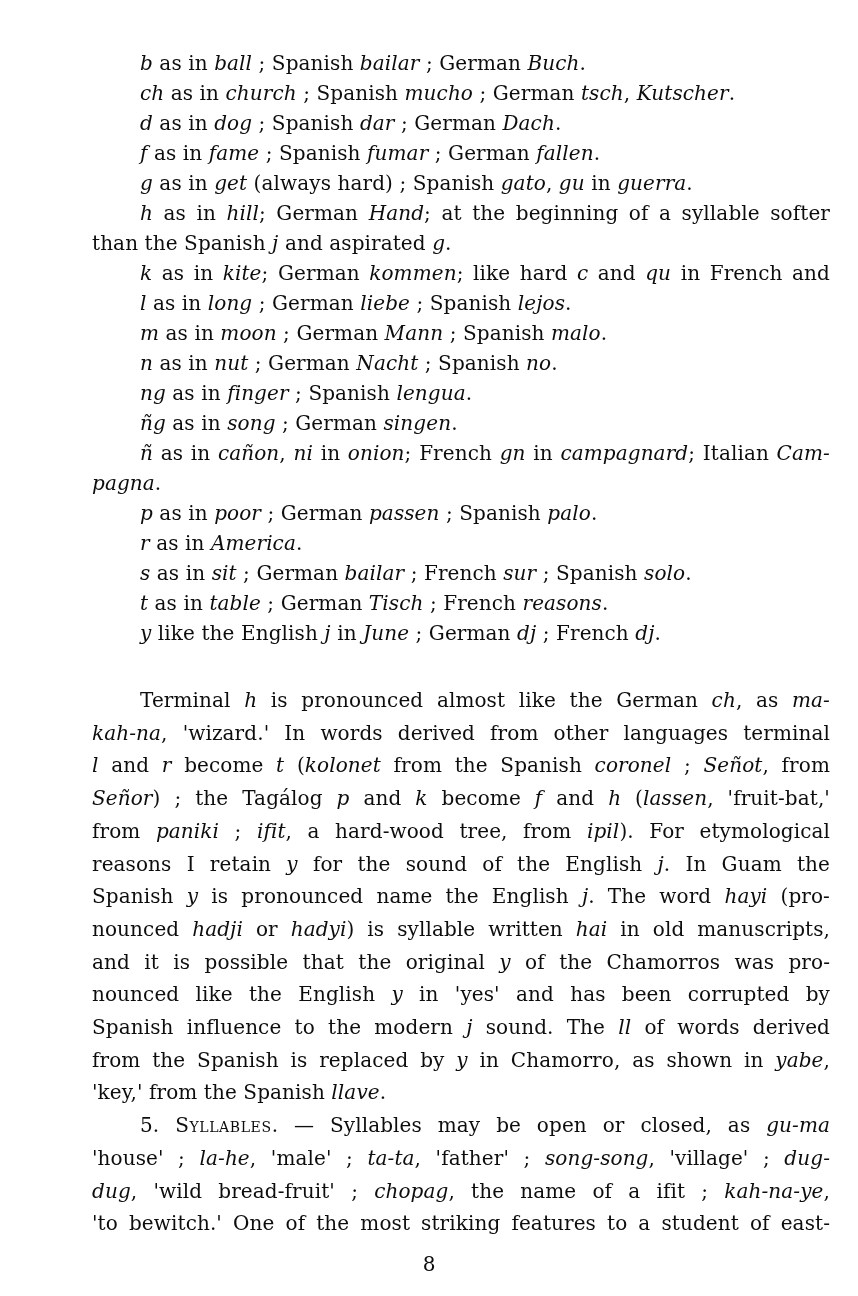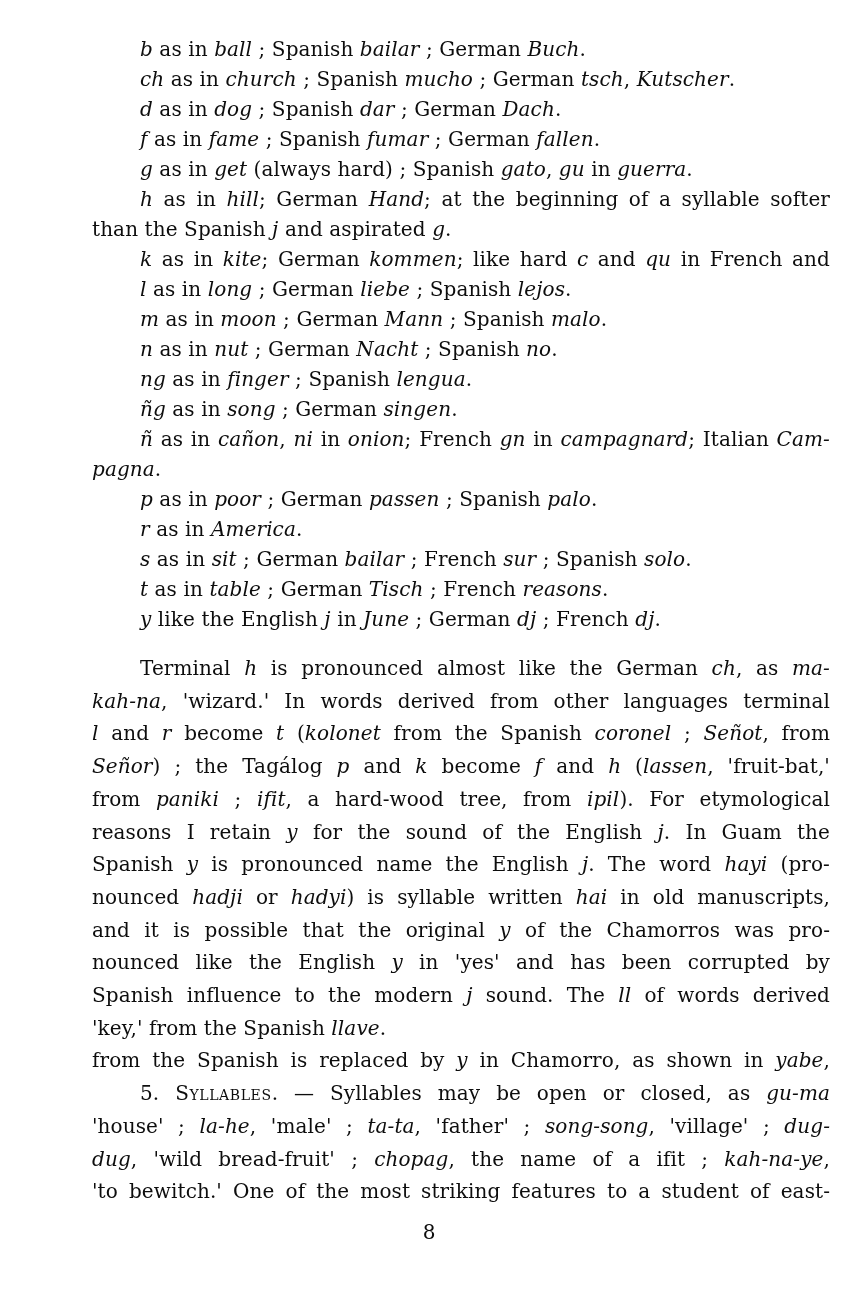--- a/index.html
+++ b/index.html
@@ -8,31 +8,31 @@
     width: 858px;
     height: 1296px;
     background: #ffffff;
     overflow: hidden;
     color: #0d0d0d;
     font-family: "DejaVu Serif", "Liberation Serif", serif;
   }
   .page {
     box-sizing: border-box;
     width: 858px;
-    padding: 34px 28px 0 92px;
+    padding: 48px 28px 0 92px;
   }
   .line {
     font-size: 20px;
     text-align: left;
     letter-spacing: 0.1px;
   }
   [data-block="pronunciation-list"] .line { line-height: 30px; }
   [data-block="terminal-h-paragraph"] .line,
   [data-block="syllables-paragraph"] .line { line-height: 32.7px; }
-  [data-block="terminal-h-paragraph"] { margin-top: 18px; }
+  [data-block="terminal-h-paragraph"] { margin-top: 36px; }
   .indent { text-indent: 48px; }
   .justify {
     text-align: justify;
     text-align-last: justify;
     text-justify: inter-word;
   }
   .it { font-style: italic; }
   .sc { font-variant: small-caps; letter-spacing: 0.6px; }
   .page-number {
     margin-top: 10px;
@@ -74,22 +74,22 @@
         <div class="line justify"><span class="it">kah-na</span><span class="rm">, 'wizard.' In words derived from other languages terminal</span></div>
         <div class="line justify"><span class="it">l</span><span class="rm"> and </span><span class="it">r</span><span class="rm"> become </span><span class="it">t</span><span class="rm"> (</span><span class="it">kolonet</span><span class="rm"> from the Spanish </span><span class="it">coronel</span><span class="rm"> ; </span><span class="it">Señot</span><span class="rm">, from</span></div>
         <div class="line justify"><span class="it">Señor</span><span class="rm">) ; the Tagálog </span><span class="it">p</span><span class="rm"> and </span><span class="it">k</span><span class="rm"> become </span><span class="it">f</span><span class="rm"> and </span><span class="it">h</span><span class="rm"> (</span><span class="it">lassen</span><span class="rm">, 'fruit-bat,'</span></div>
         <div class="line justify"><span class="rm">from </span><span class="it">paniki</span><span class="rm"> ; </span><span class="it">ifit</span><span class="rm">, a hard-wood tree, from </span><span class="it">ipil</span><span class="rm">). For etymological</span></div>
         <div class="line justify"><span class="rm">reasons I retain </span><span class="it">y</span><span class="rm"> for the sound of the English </span><span class="it">j</span><span class="rm">. In Guam the</span></div>
         <div class="line justify"><span class="rm">Spanish </span><span class="it">y</span><span class="rm"> is pronounced name the English </span><span class="it">j</span><span class="rm">. The word </span><span class="it">hayi</span><span class="rm"> (pro-</span></div>
         <div class="line justify"><span class="rm">nounced </span><span class="it">hadji</span><span class="rm"> or </span><span class="it">hadyi</span><span class="rm">) is syllable written </span><span class="it">hai</span><span class="rm"> in old manuscripts,</span></div>
         <div class="line justify"><span class="rm">and it is possible that the original </span><span class="it">y</span><span class="rm"> of the Chamorros was pro-</span></div>
         <div class="line justify"><span class="rm">nounced like the English </span><span class="it">y</span><span class="rm"> in 'yes' and has been corrupted by</span></div>
         <div class="line justify"><span class="rm">Spanish influence to the modern </span><span class="it">j</span><span class="rm"> sound. The </span><span class="it">ll</span><span class="rm"> of words derived</span></div>
+        <div class="line justify"><span class="rm">from the Spanish is replaced by </span><span class="it">y</span><span class="rm"> in Chamorro, as shown in </span><span class="it">yabe</span><span class="rm">,</span></div>
         <div class="line"><span class="rm">'key,' from the Spanish </span><span class="it">llave</span><span class="rm">.</span></div>
-        <div class="line justify"><span class="rm">from the Spanish is replaced by </span><span class="it">y</span><span class="rm"> in Chamorro, as shown in </span><span class="it">yabe</span><span class="rm">,</span></div>
       </div>
     <div data-block="syllables-paragraph">
         <div class="line indent justify"><span class="rm">5. </span><span class="sc">Syllables</span><span class="rm">. — Syllables may be open or closed, as </span><span class="it">gu-ma</span></div>
         <div class="line justify"><span class="rm">'house' ; </span><span class="it">la-he</span><span class="rm">, 'male' ; </span><span class="it">ta-ta</span><span class="rm">, 'father' ; </span><span class="it">song-song</span><span class="rm">, 'village' ; </span><span class="it">dug-</span></div>
         <div class="line justify"><span class="it">dug</span><span class="rm">, 'wild bread-fruit' ; </span><span class="it">chopag</span><span class="rm">, the name of a ifit ; </span><span class="it">kah-na-ye</span><span class="rm">,</span></div>
         <div class="line justify"><span class="rm">'to bewitch.' One of the most striking features to a student of east-</span></div>
       </div>
   </div>
   <div class="page-number">8</div>
 </div>

